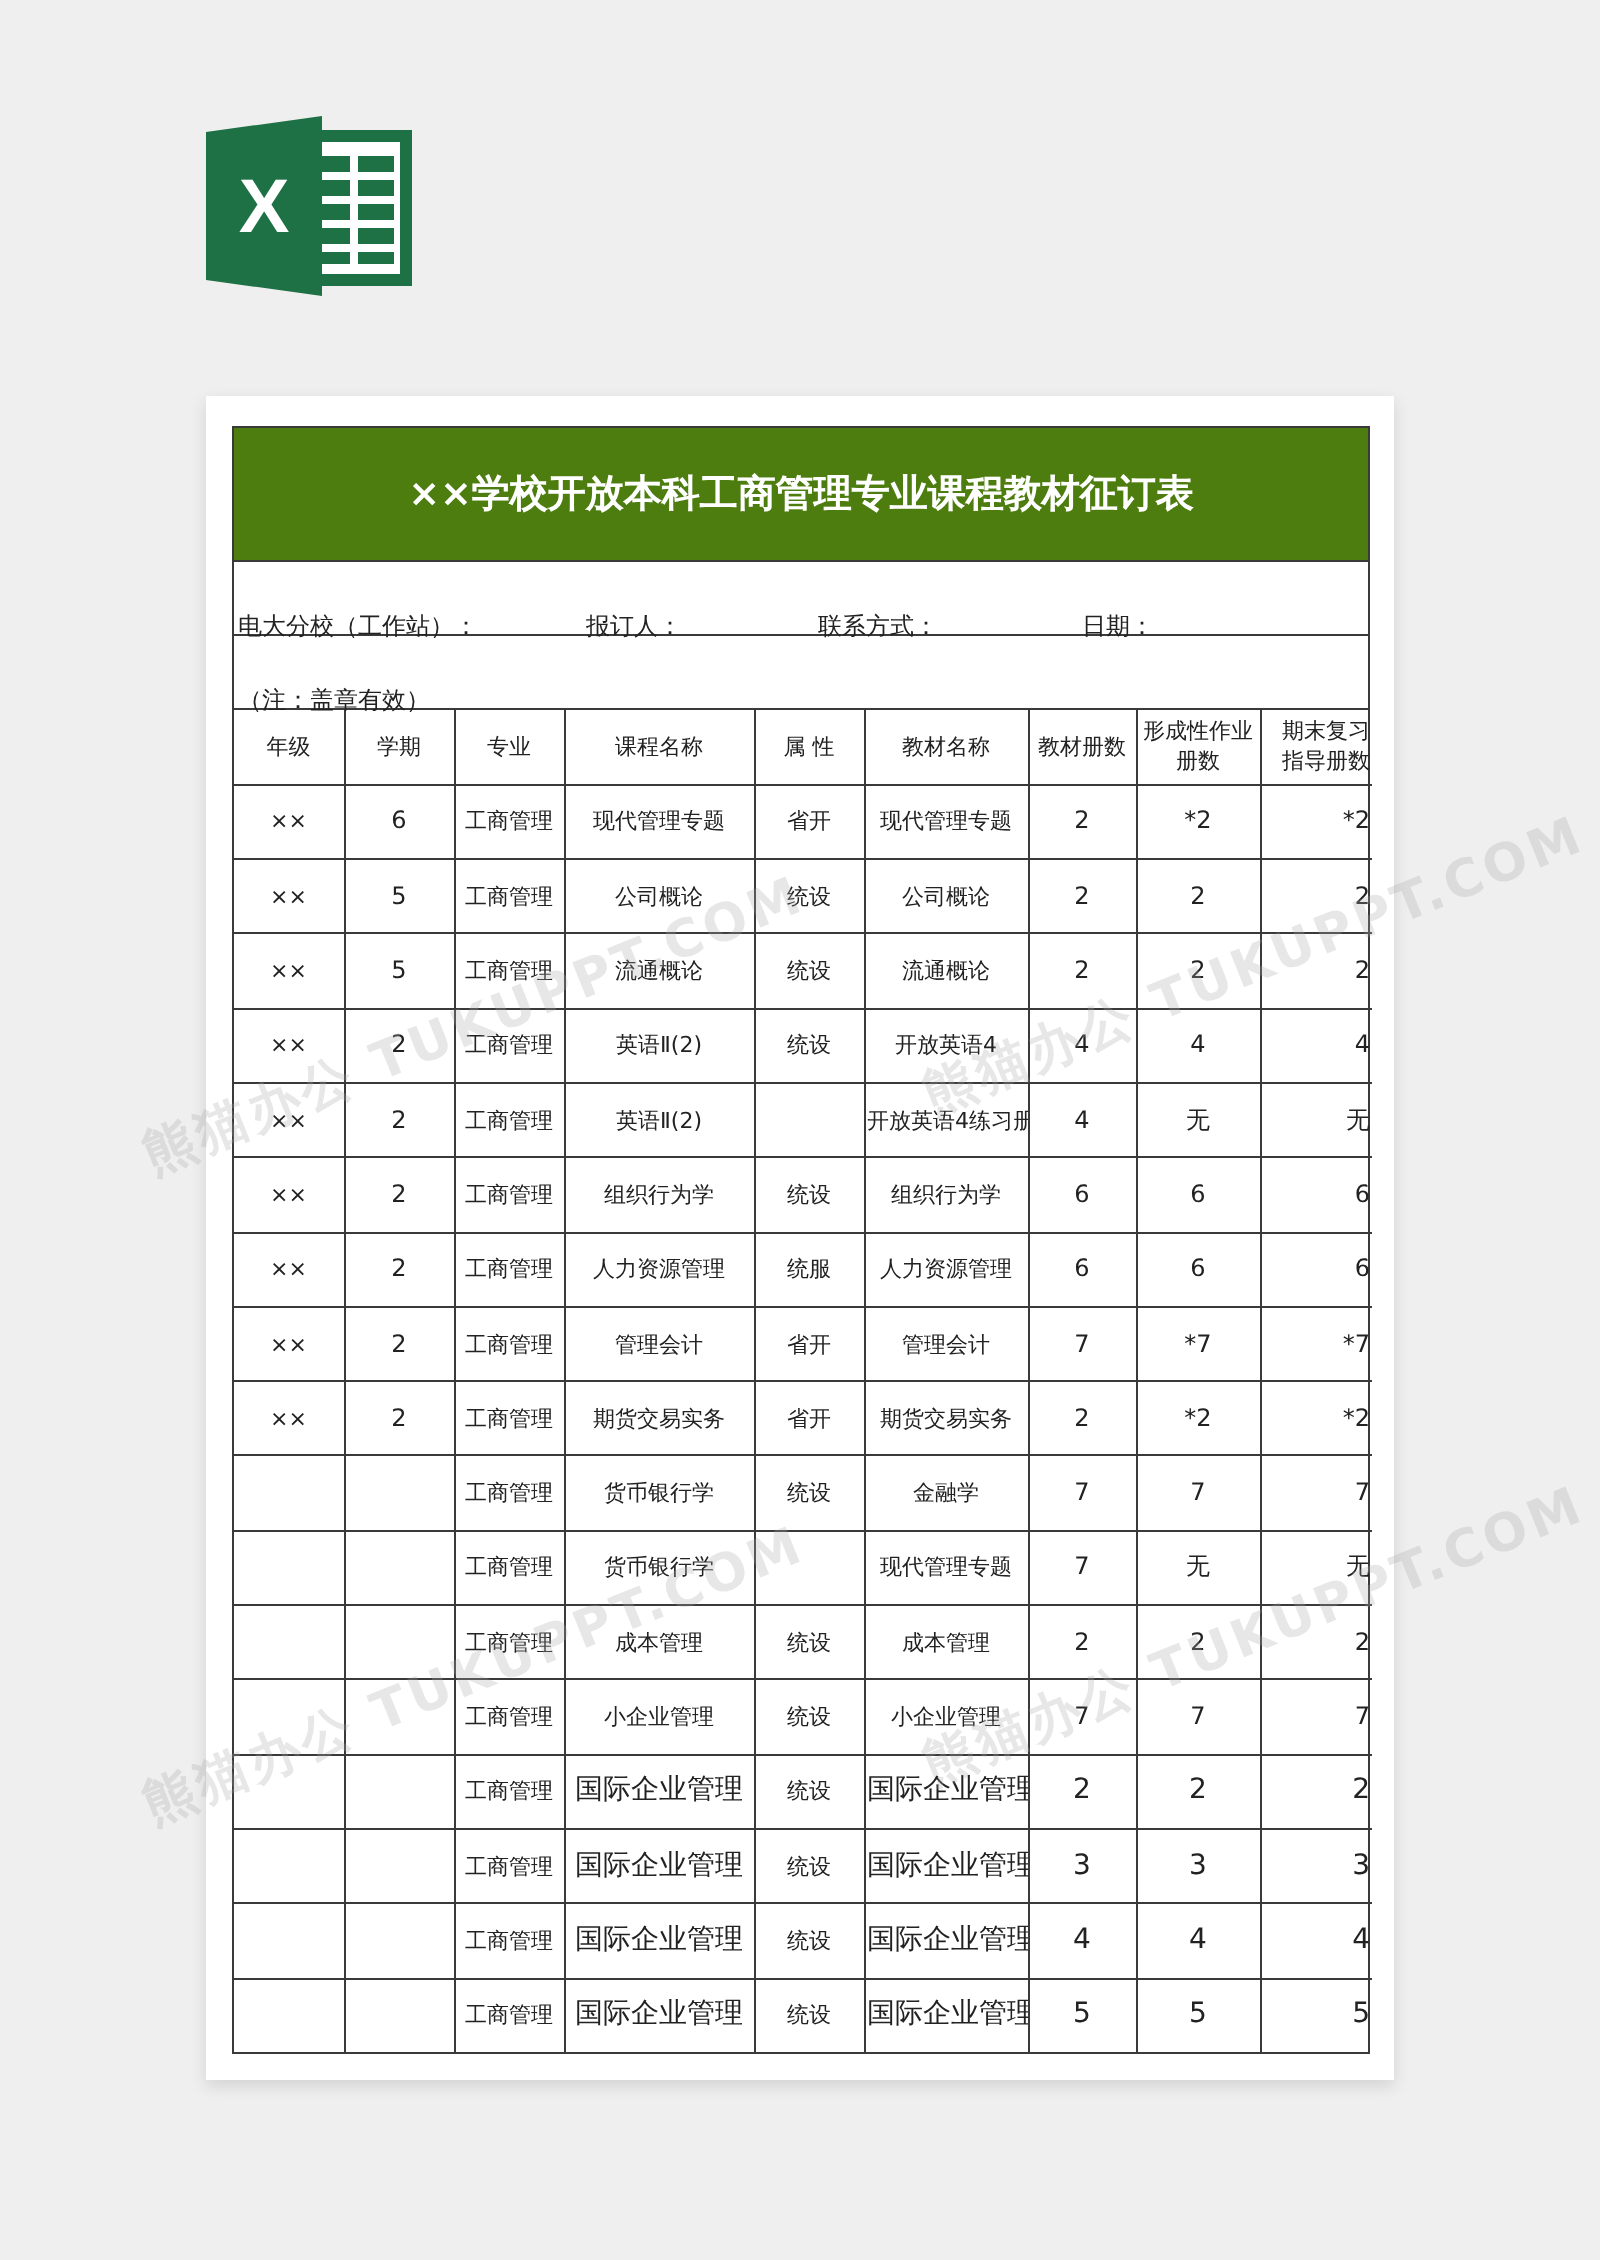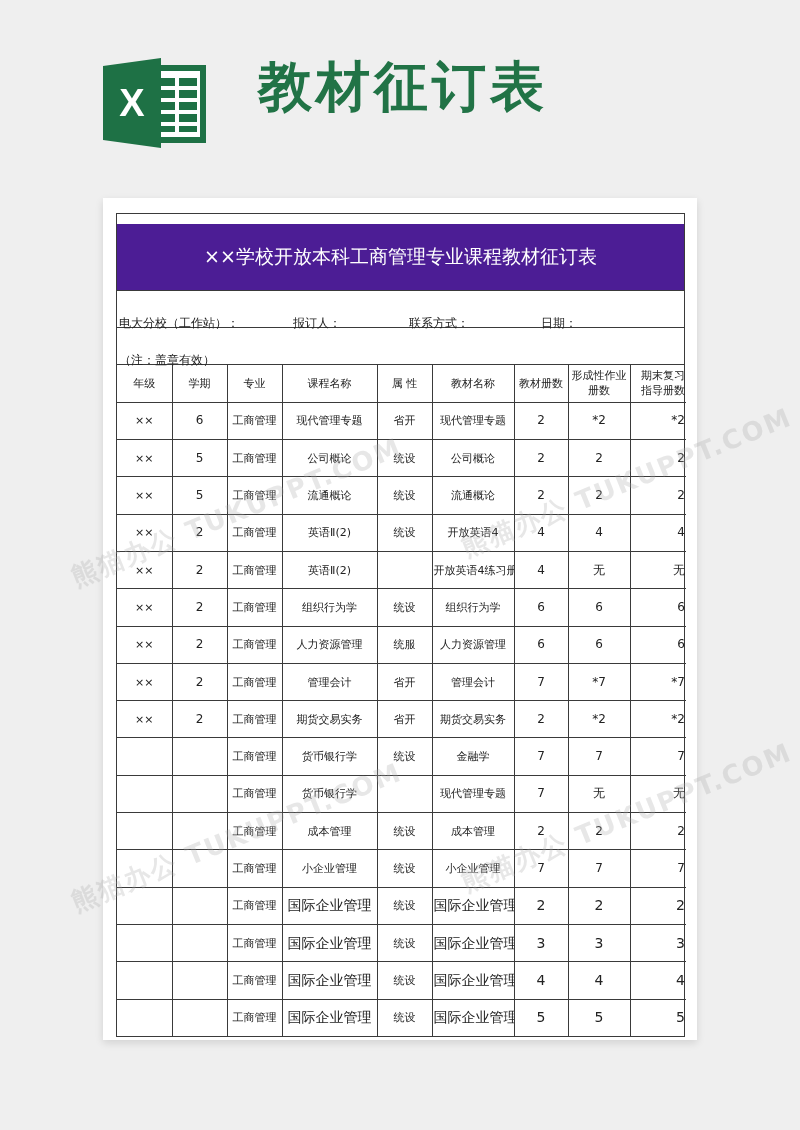--- a/index.html
+++ b/index.html
@@ -29,25 +29,24 @@
   }
   .paper {
     position: absolute; left: 103px; top: 198px; width: 594px; height: 842px;
     background: #ffffff; box-shadow: 0 3px 8px rgba(0,0,0,0.12);
   }
   .sheet {
     position: absolute; left: 116px; top: 213px; width: 569px;
     border: 1.5px solid #3a3a3a;
   }
   .banner {
-    height: 67px; background: #4c1d95; color: #fff;
-    font-size: 19px; font-weight: normal;
+    height: 67px; background: #4d7c0f; color: #fff;
+    font-size: 19px; font-weight: bold;
     display: flex; align-items: center; justify-content: center;
     border-bottom: 1.5px solid #3a3a3a;
-    margin-top: 10px;
   }
   .info-row {
     height: 37px; border-bottom: 1.5px solid #3a3a3a;
     position: relative; font-size: 12px; color: #222;
   }
   .info-row span { position: absolute; top: 24px; white-space: nowrap; }
   table { border-collapse: collapse; width: 100%; table-layout: fixed; }
   td, th {
     border: 1.5px solid #3a3a3a; text-align: center; vertical-align: middle;
     font-size: 11px; color: #222; font-weight: normal; height: 37.3px;
@@ -73,21 +72,20 @@
       <rect x="76" y="32" width="18" height="8" fill="#1e7145"></rect>
     <rect x="58" y="44" width="14" height="8" fill="#1e7145"></rect>
       <rect x="76" y="44" width="18" height="8" fill="#1e7145"></rect>
     <rect x="58" y="56" width="14" height="8" fill="#1e7145"></rect>
       <rect x="76" y="56" width="18" height="8" fill="#1e7145"></rect>
     <rect x="58" y="68" width="14" height="6" fill="#1e7145"></rect>
       <rect x="76" y="68" width="18" height="6" fill="#1e7145"></rect>
     <polygon points="0,8 58,0 58,90 0,82" fill="#1e7145"></polygon>
     <text x="29" y="58" text-anchor="middle" font-family="Liberation Sans, sans-serif" font-weight="bold" font-size="38" fill="#ffffff">X</text>
   </svg>
-  <div class="main-title">教材征订表</div>
 </div>
 
 <div class="paper"></div>
 
 <div class="sheet">
   <div class="banner">××学校开放本科工商管理专业课程教材征订表</div>
   <div class="info-row">
     <span style="left:2px">电大分校（工作站）：</span>
     <span style="left:176px">报订人：</span>
     <span style="left:292px">联系方式：</span>

